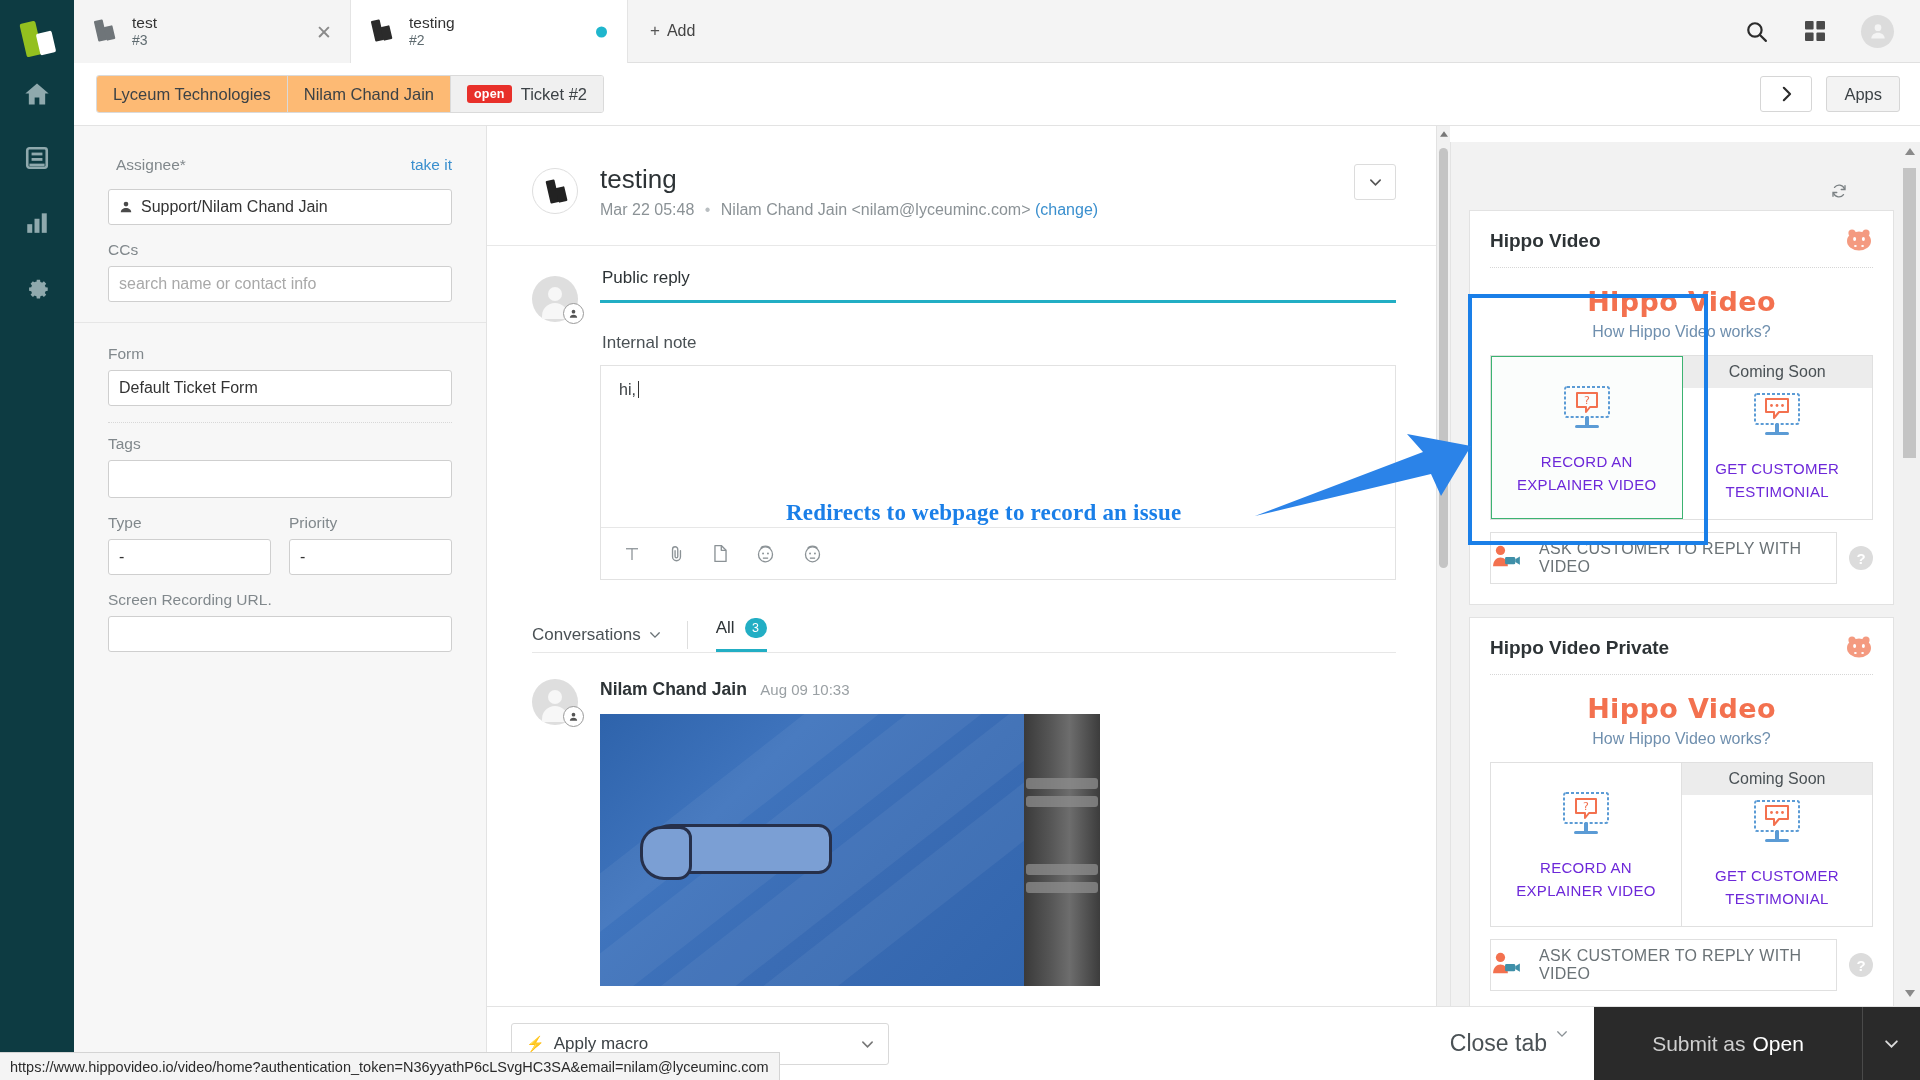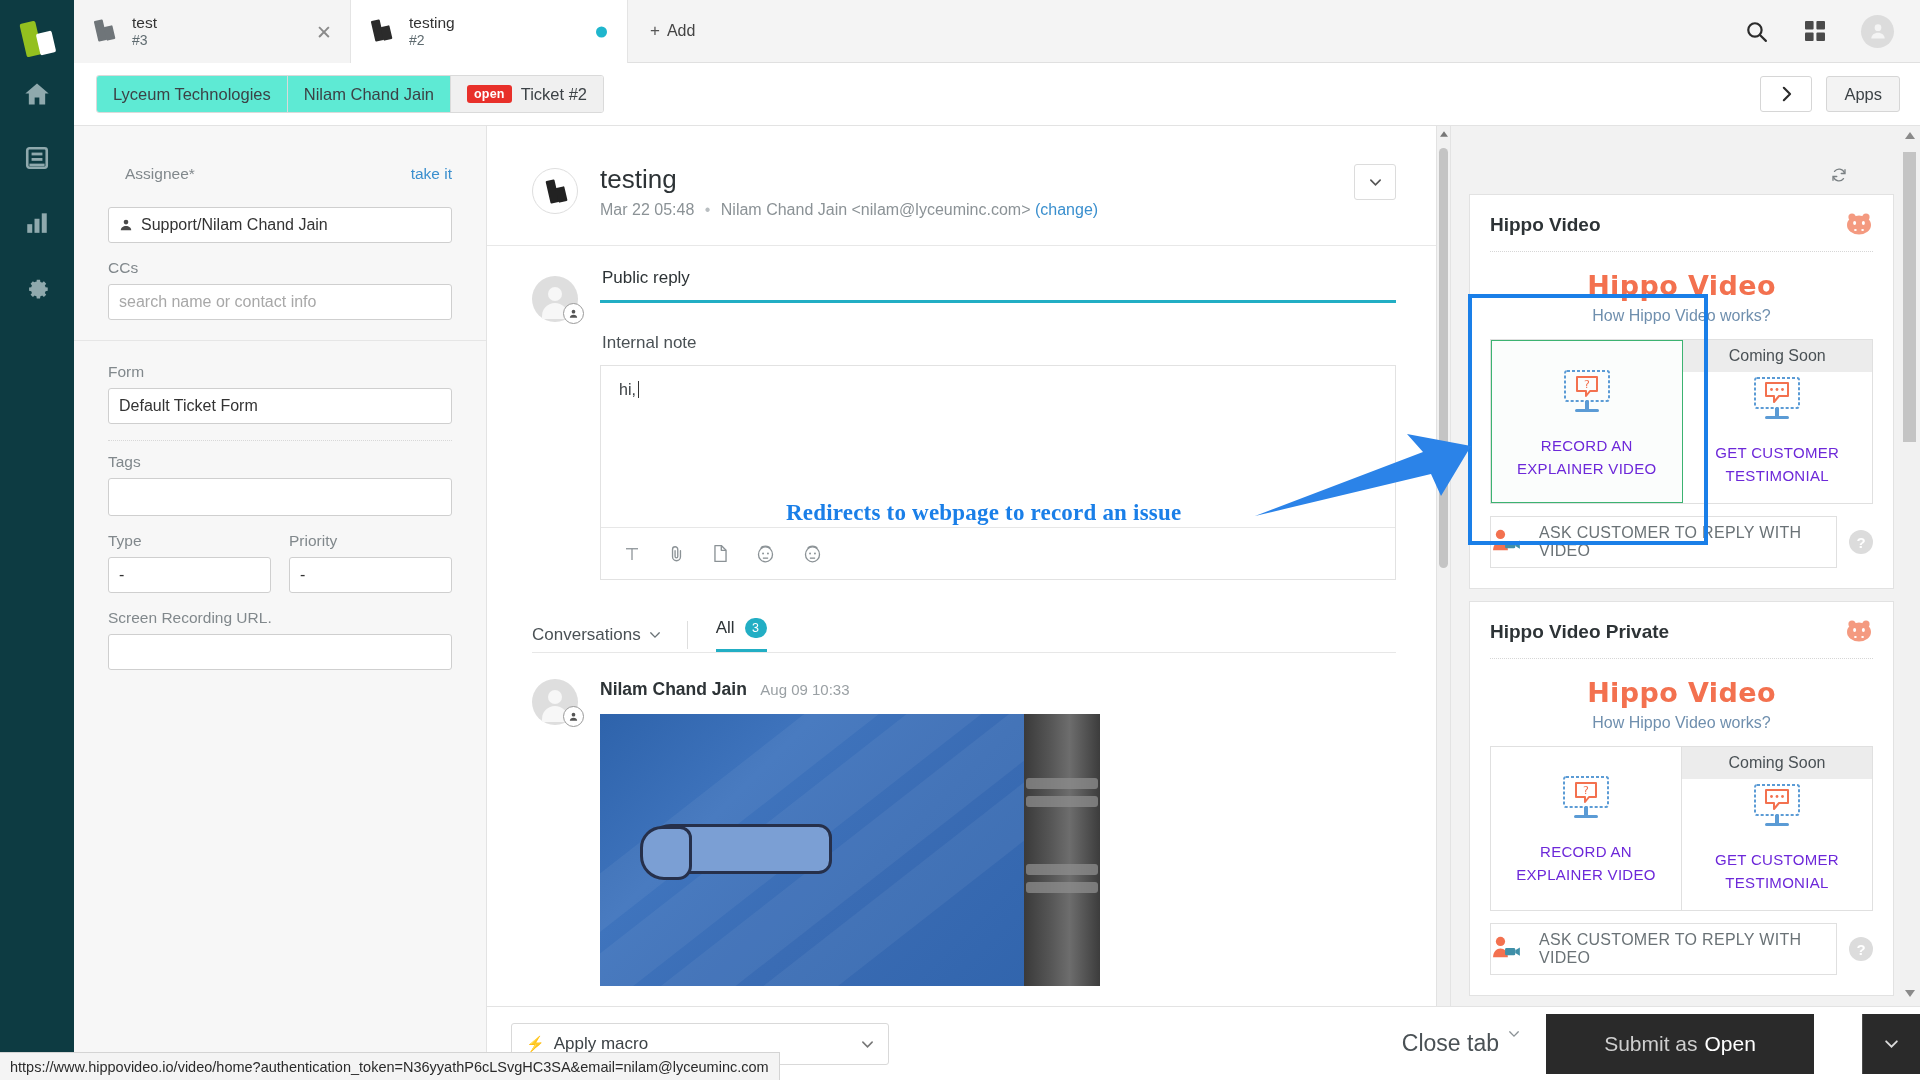--- a/index.html
+++ b/index.html
@@ -80,21 +80,21 @@
 
   
   .crumbrow {
     position: absolute; left: 74px; top: 63px; right: 0; height: 63px;
     background: #ffffff; border-bottom: 1px solid #e3e3e3;
     display: flex; align-items: center; padding: 0 20px 0 22px;
   }
   .crumbs { display: flex; align-items: stretch; height: 38px; border: 1px solid #dadada; border-radius: 3px; overflow: hidden; }
   .crumb {
     display: flex; align-items: center; padding: 0 16px; font-size: 16.5px; color: #3c4246;
-    border-right: 1px solid #dadada; background: #5eead4; cursor: pointer;
+    border-right: 1px solid #dadada; background: #fdba74; cursor: pointer;
   }
   .crumb:last-child { border-right: none; background: #f0f0f0; }
   .badge-open {
     background: #e8302a; color: #fff; font-size: 12.5px; font-weight: bold;
     border-radius: 3px; padding: 2px 7px; margin-right: 9px; letter-spacing: .2px;
   }
   .crumb-right { margin-left: auto; display: flex; align-items: center; gap: 14px; }
   .btn-chev {
     width: 52px; height: 36px; border: 1px solid #d6d6d6; border-radius: 3px; background: #fff;
     display: flex; align-items: center; justify-content: center; cursor: pointer;
@@ -234,34 +234,34 @@
     border-top: 1px solid #e3e3e3; display: flex; align-items: center; padding: 0 0 0 24px;
   }
   .macro-select {
     width: 378px; height: 42px; border: 1px solid #d9d9d9; border-radius: 3px; background: #fff;
     display: flex; align-items: center; padding: 0 14px; font-size: 17px; color: #3c4246; cursor: pointer;
   }
   .macro-select .bolt { color: #3c4246; margin-right: 9px; font-size: 15px; }
   .macro-select .cv { margin-left: auto; }
   .bb-right { margin-left: auto; display: flex; align-items: center; gap: 26px; padding-right: 0; }
   .close-tab { font-size: 23px; color: #4a5155; display: flex; align-items: flex-start; gap: 9px; cursor: pointer; }
-  .submit-group { display: flex; height: 60px; gap: 48px; }
+  .submit-group { display: flex; height: 74px; }
   .submit-btn {
     background: #2a2a2a; color: #fff; font-size: 21px; width: 268px;
     display: flex; align-items: center; justify-content: center; cursor: pointer;
   }
   .submit-btn .st { color: #cfcfcf; margin-right: 7px; }
   .submit-caret {
     background: #2a2a2a; width: 58px; border-left: 1px solid #4a4a4a;
     display: flex; align-items: center; justify-content: center; cursor: pointer;
   }
 
   
   .rightpanel {
-    position: absolute; right: 0; top: 126px; width: 470px; bottom: 74px;
+    position: absolute; right: 0; top: 142px; width: 470px; bottom: 74px;
     background: #f2f2f2; border-left: 1px solid #e3e3e3; overflow: hidden;
   }
   .rp-top { height: 34px; display: flex; align-items: center; justify-content: flex-end; padding-right: 46px; }
   .rp-scroll { position: absolute; right: 0; top: 0; bottom: 0; width: 20px; background: #f1f1f1; }
   .rp-scroll .arrow { height: 18px; display: flex; align-items: center; justify-content: center; }
   .rp-scroll .thumb { position: absolute; left: 3px; top: 26px; width: 13px; height: 290px; background: #c4c4c4; }
   .rp-inner { position: absolute; left: 18px; right: 26px; top: 34px; bottom: 0; }
 
   .card { background: #fff; border: 1px solid #e2e2e2; margin-bottom: 12px; padding: 16px 20px 20px 20px; }
   .card-head { display: flex; align-items: center; padding-bottom: 12px; border-bottom: 1px dotted #d6d6d6; }
@@ -423,21 +423,21 @@
             <polyline points="3,2 10,9 3,16"></polyline>
           </svg>
       </div>
       <div class="btn-apps">Apps</div>
     </div>
   </div>
 
   <div class="formpanel">
     <div class="fsec">
       <div class="flabel-row">
-        <span class="flabel" style="margin:17px">Assignee*</span>
+        <span class="flabel" style="margin:8px">Assignee*</span>
         <span class="take-it">take it</span>
       </div>
       <div class="finput">
         <span class="person">
           <svg width="14" height="14" viewBox="0 0 24 24" fill="#4a4a4a">
               <circle cx="12" cy="7" r="4"></circle>
               <path d="M3 21c0-4.4 4-7.5 9-7.5s9 3.1 9 7.5z"></path>
             </svg>
         </span>
         <span>Support/Nilam Chand Jain</span>

